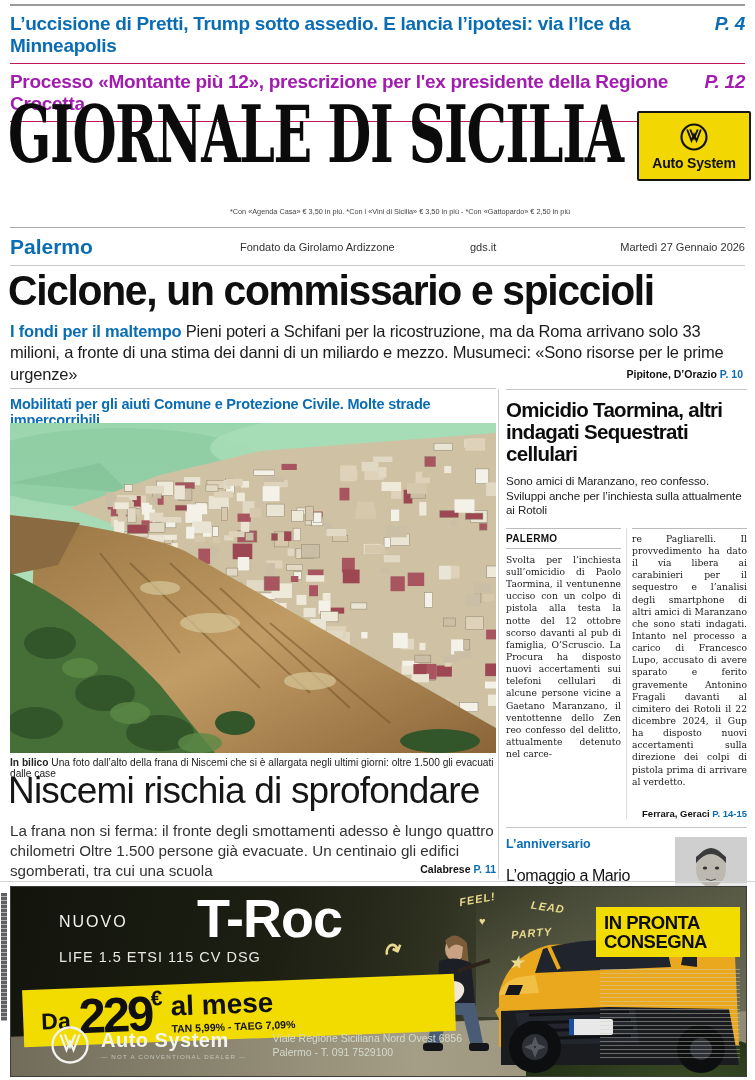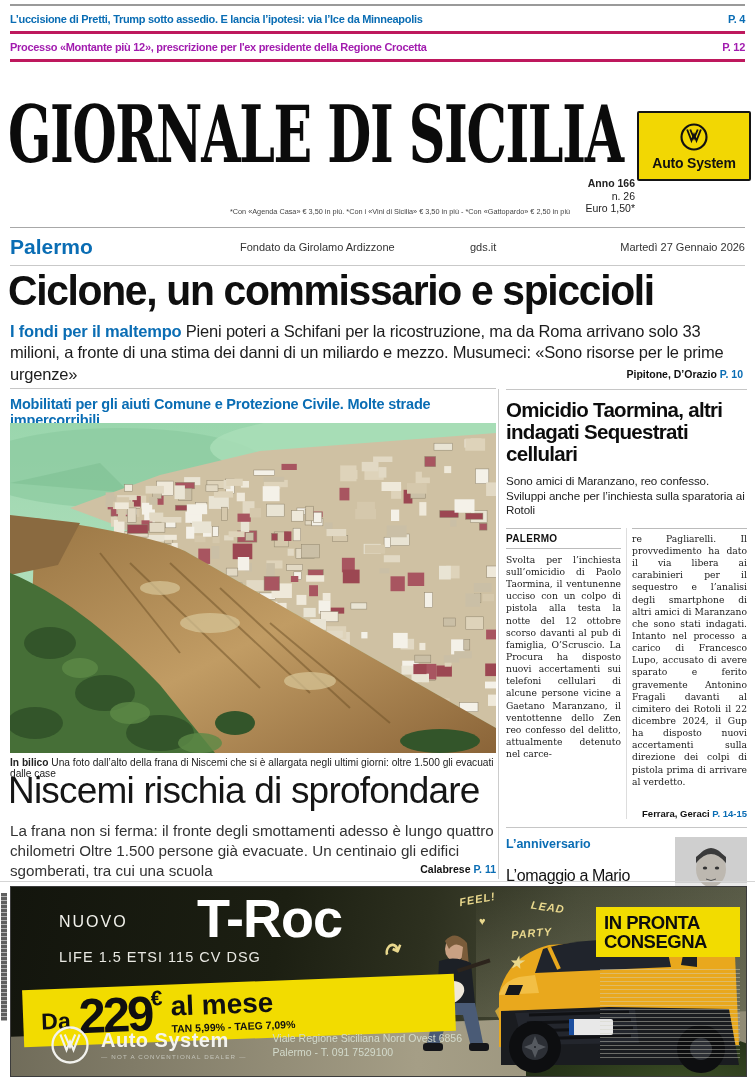--- a/index.html
+++ b/index.html
@@ -1,25 +1,25 @@
 <!DOCTYPE html>
 <html><head>
 <meta charset="utf-8">
 <style>
   html,body{margin:0;padding:0;background:#e9e9e9;}
   .page{position:relative;width:755px;height:1080px;background:#fff;overflow:hidden;
         font-family:"Liberation Sans",sans-serif;color:#111;margin:0 auto;}
   
   .idx{position:absolute;left:10px;right:10px;top:4px;}
   .idx-row{display:flex;justify-content:space-between;align-items:baseline;
-           padding:7px 0 6px;border-bottom:3px solid #be185d;
-           font-weight:700;font-size:11px;letter-spacing:-0.3px;}
+           padding:7px 0 6px;border-bottom:1px solid #be185d;
+           font-weight:700;font-size:19px;letter-spacing:-0.3px;}
   .idx-row:first-child{border-top:2px solid #9a9a9a;}
   .idx-blue{color:#0a6db4;} .idx-black{color:#a21caf;} .idx-gray{color:#8e8e8e;}
-  .idx-pg{font-weight:700;margin-left:14px;white-space:nowrap;}
+  .idx-pg{font-weight:700;margin-left:14px;white-space:nowrap;font-style:italic;}
   
   .mast-title{position:absolute;left:8px;top:98px;font-family:"DejaVu Serif",serif;
               font-weight:700;font-size:78px;line-height:.95;letter-spacing:-2px;
               transform:scaleX(.65);transform-origin:left top;white-space:nowrap;color:#0b0b0b;}
   .sponsor{position:absolute;left:637px;top:111px;width:110px;height:66px;background:#f2d703;
            border:2px solid #151515;border-radius:2px;display:flex;flex-direction:column;
            align-items:center;justify-content:center;gap:3px;}
   .sponsor-name{font-weight:700;font-size:14px;color:#111;letter-spacing:-0.2px;}
   .edition{position:absolute;left:440px;top:177px;width:195px;text-align:right;
            font-size:10.5px;line-height:1.2;color:#222;}
@@ -129,25 +129,20 @@
   </div>
 
   <div class="mast-title">GIORNALE DI SICILIA</div>
   <div class="sponsor">
     <svg width="30" height="30" viewBox="0 0 48 48">
       <circle cx="24" cy="24" r="20" fill="none" stroke="#111" stroke-width="3.4"></circle>
       <path d="M13 12 L20 30 L24 20 L28 30 L35 12" fill="none" stroke="#111" stroke-width="3"></path>
       <path d="M18 12 L24 26 L30 12" fill="none" stroke="#111" stroke-width="3"></path>
     </svg>
     <div class="sponsor-name">Auto System</div>
-  </div>
-  <div class="edition">
-    <div class="b">Anno 166</div>
-    <div>n. 26</div>
-    <div>Euro 1,50*</div>
   </div>
   <div class="smallprint">*Con «Agenda Casa» € 3,50 in più. *Con i «Vini di Sicilia» € 3,50 in più - *Con «Gattopardo» € 2,50 in più</div>
 
   <div class="dateline">
     <div class="dl-city">Palermo</div>
     <div class="dl-founded">Fondato da Girolamo Ardizzone</div>
     <div class="dl-site">gds.it</div>
     <div class="dl-date">Martedì 27 Gennaio 2026</div>
   </div>
 
@@ -482,21 +477,21 @@
   <div class="nis-deck">La frana non si ferma: il fronte degli smottamenti adesso è lungo quattro chilometri Oltre 1.500 persone già evacuate. Un centinaio gli edifici sgomberati, tra cui una scuola</div>
   <div class="nis-by">
     <span>Calabrese</span>
     <span class="pg-blue">P. 11</span>
   </div>
 
   <div class="vrule"></div>
 
   <div class="rcol">
     <div class="crime-head">Omicidio Taormina, altri indagati Sequestrati cellulari</div>
-    <div class="crime-deck">Sono amici di Maranzano, reo confesso. Sviluppi anche per l’inchiesta sulla sparatoria ai Rotoli</div>
+    <div class="crime-deck">Sono amici di Maranzano, reo confesso. Sviluppi anche per l’inchiesta sulla attualmente ai Rotoli</div>
     <div class="article">
       <div class="acol">
         <div class="sec-label">PALERMO</div>
         <div class="abody">Svolta per l’inchiesta sull’omicidio di Paolo Taormina, il ventunenne ucciso con un colpo di pistola alla testa la notte del 12 ottobre scorso davanti al pub di famiglia, O’Scruscio. La Procura ha disposto nuovi accertamenti sui telefoni cellulari di alcune persone vicine a Gaetano Maranzano, il ventottenne dello Zen reo confesso del delitto, attualmente detenuto nel carce-</div>
       </div>
       <div class="acol two">
         <div class="abody">re Pagliarelli. Il provvedimento ha dato il via libera ai carabinieri per il sequestro e l’analisi degli smartphone di altri amici di Maranzano che sono stati indagati. Intanto nel processo a carico di Francesco Lupo, accusato di avere sparato e ferito gravemente Antonino Fragali davanti al cimitero dei Rotoli il 22 dicembre 2024, il Gup ha disposto nuovi accertamenti sulla direzione dei colpi di pistola prima di arrivare al verdetto.</div>
         <div class="aby">
           <span>Ferrara, Geraci</span>
           <span class="pg-blue">P. 14-15</span>

